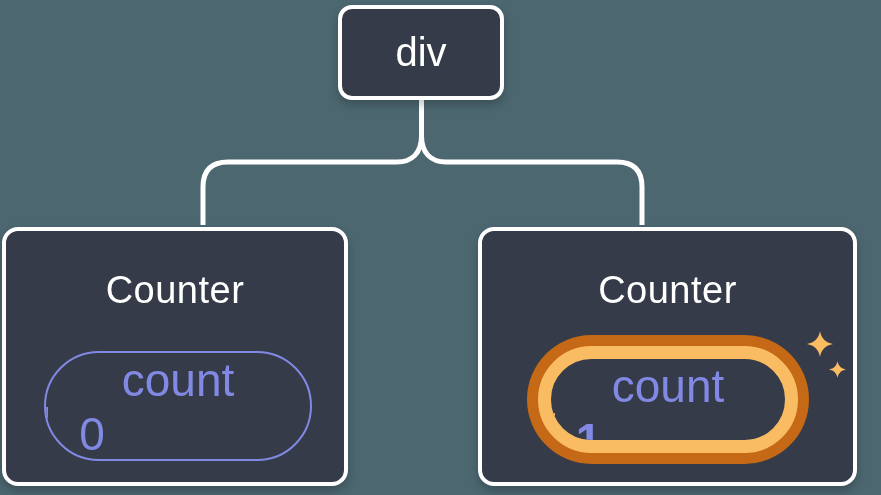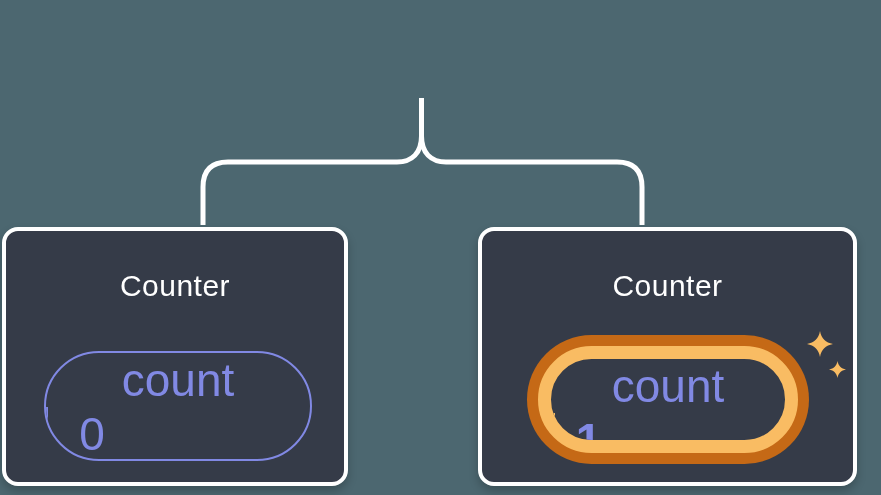--- a/index.html
+++ b/index.html
@@ -44,21 +44,21 @@
     top: 227px;
     height: 259px;
     border-radius: 16px;
   }
   .card-left  { left: 2px;   width: 346px; }
   .card-right { left: 478px; width: 379px; }
   .card-title {
     padding-top: 38px;
     text-align: center;
     color: var(--title-text, #ffffff);
-    font-size: 30px;
+    font-size: 38px;
     font-weight: 500;
     letter-spacing: 0.5px;
   }
   .state-pill {
     position: absolute;
     display: flex;
     align-items: stretch;
     border-radius: 70px;
     overflow: hidden;
     flex-direction: column;
@@ -106,20 +106,23 @@
 <body>
 
 <div class="canvas">
 
   <svg class="connector-svg" viewBox="0 0 881 495" aria-hidden="true">
     <path d="M421.5 98 L421.5 136"></path>
     <path d="M421.5 136 C421.5 153 412 162 397 162 L228 162 Q203 162 203 187 L203 225"></path>
     <path d="M421.5 136 C421.5 153 431 162 446 162 L617 162 Q642 162 642 187 L642 225"></path>
   </svg>
 
+  <div class="node root-node">
+    <span>div</span>
+  </div>
 
   <div class="node card card-left">
     <div class="card-title">Counter</div>
     <div class="state-pill plain">
       <div class="pill-label-seg">count</div>
       <div class="pill-value-seg">0</div>
     </div>
   </div>
 
   <div class="node card card-right">

